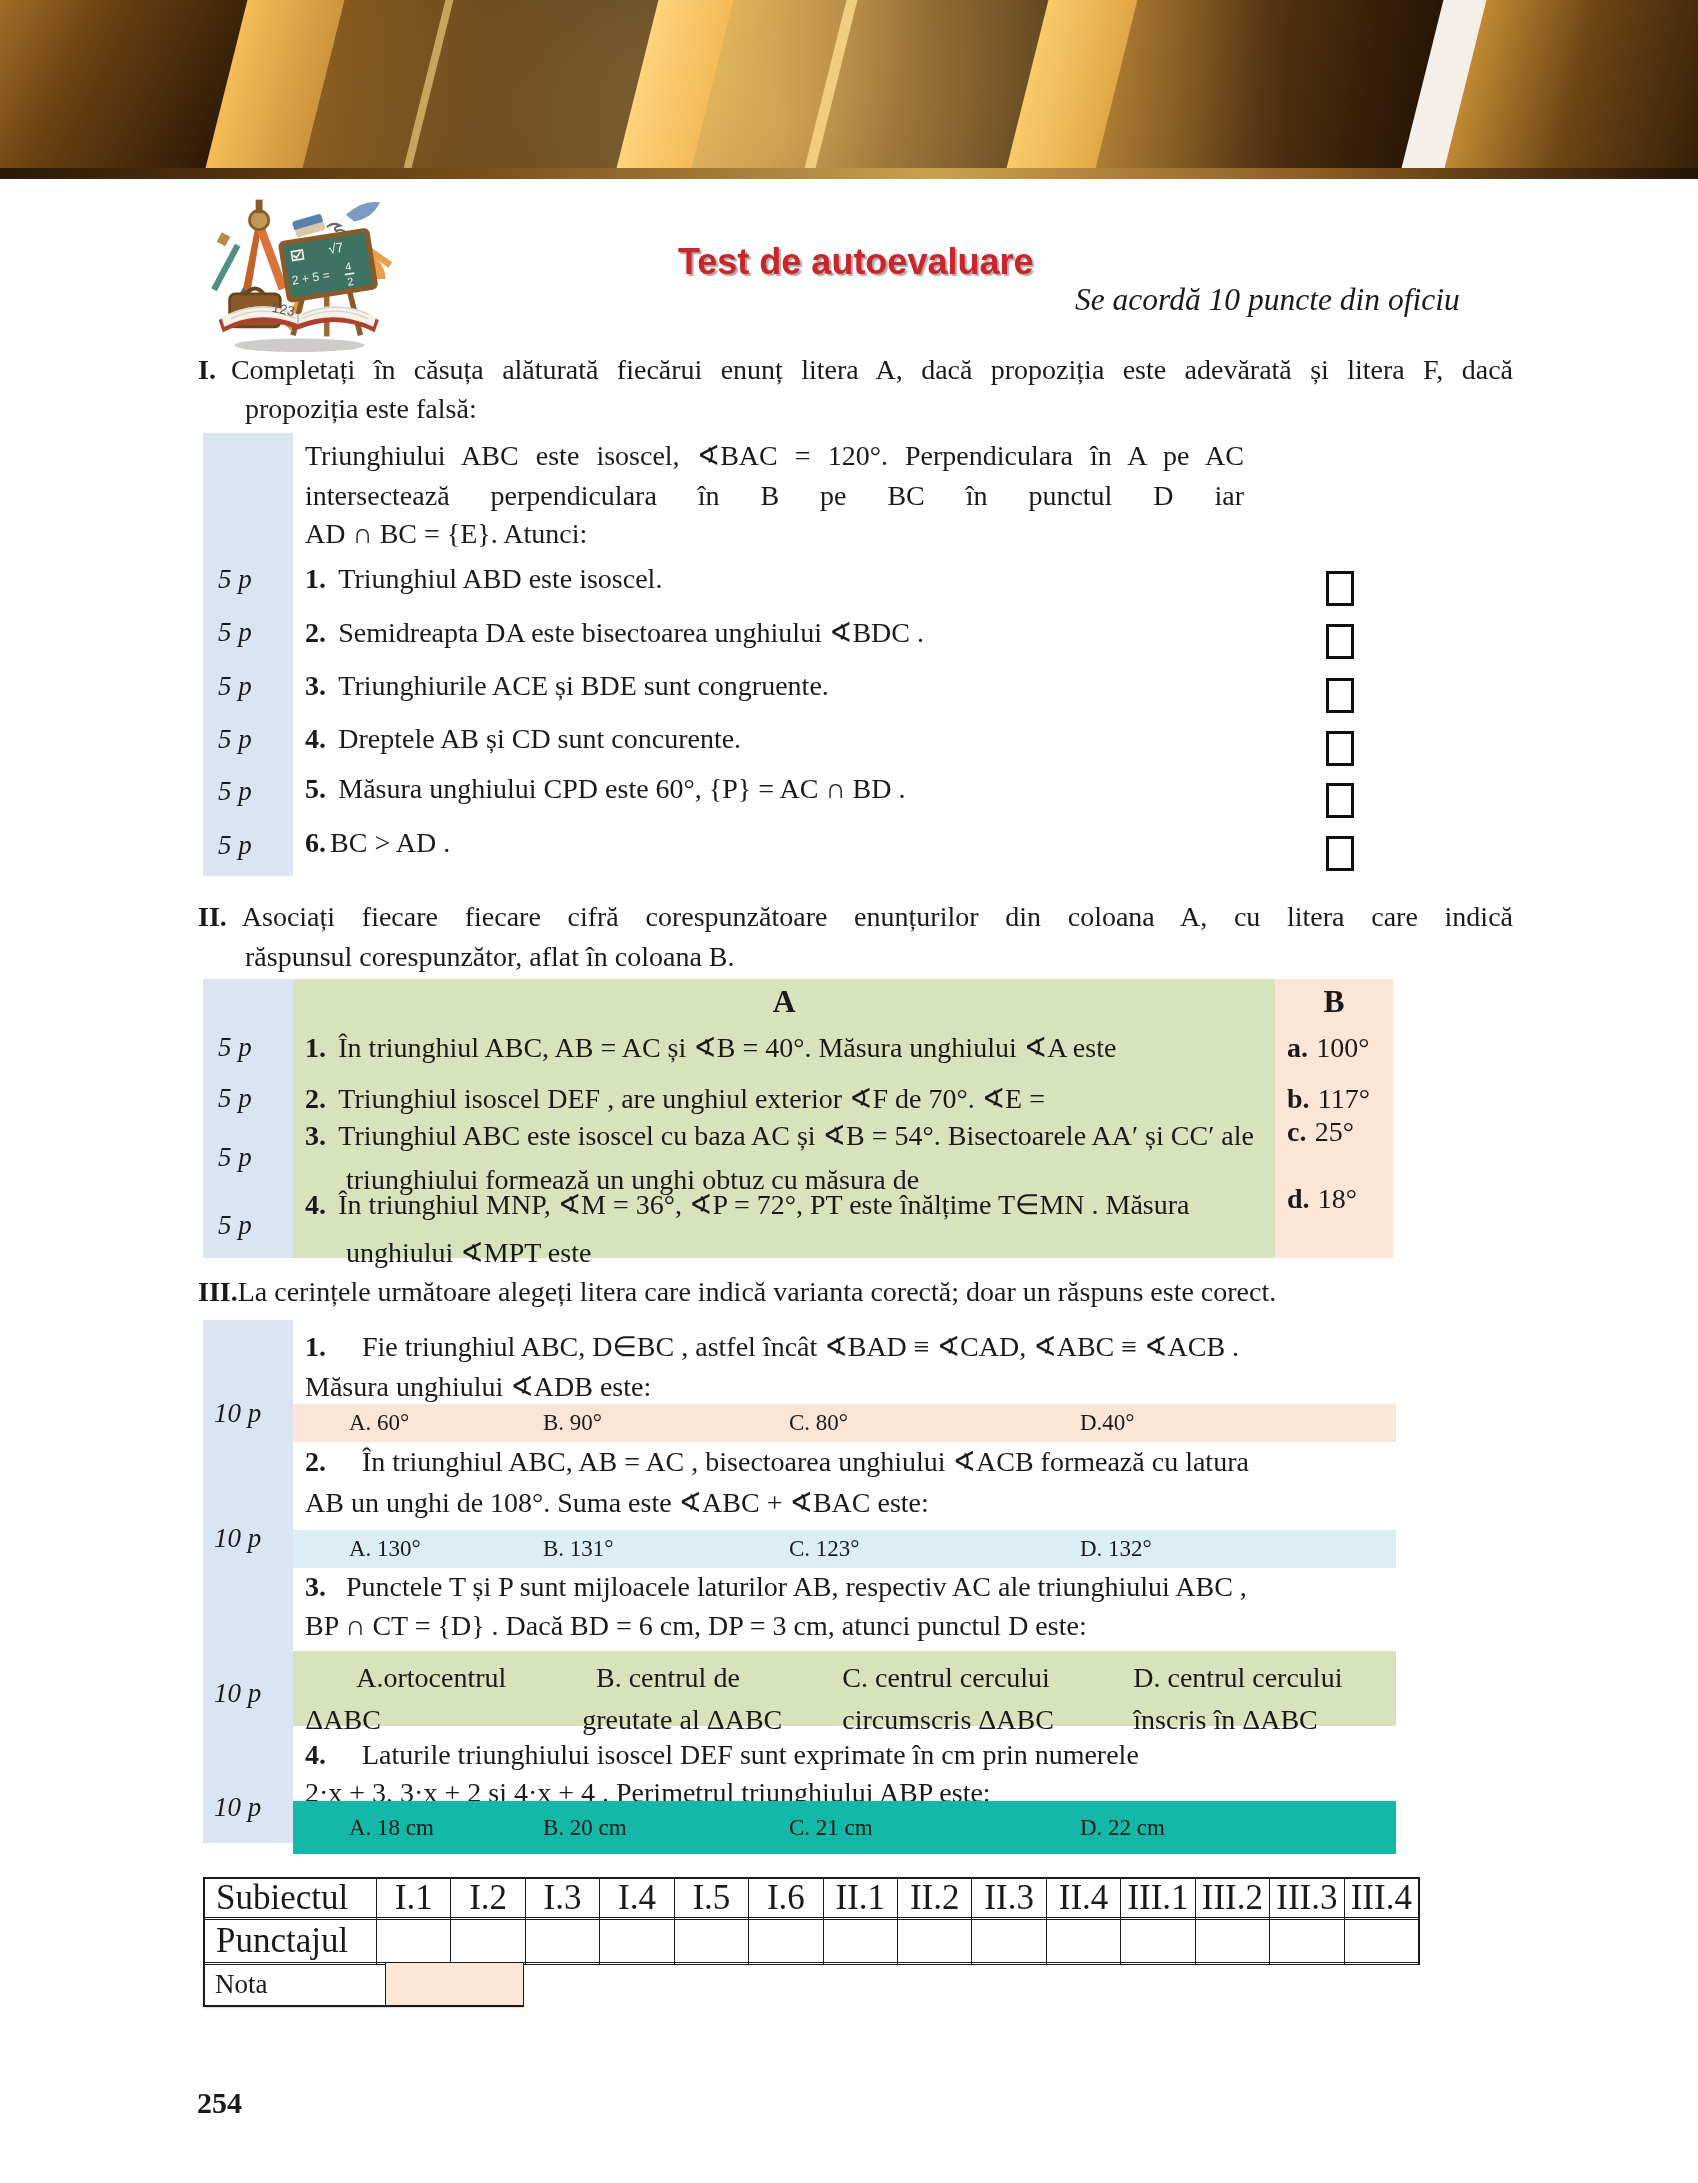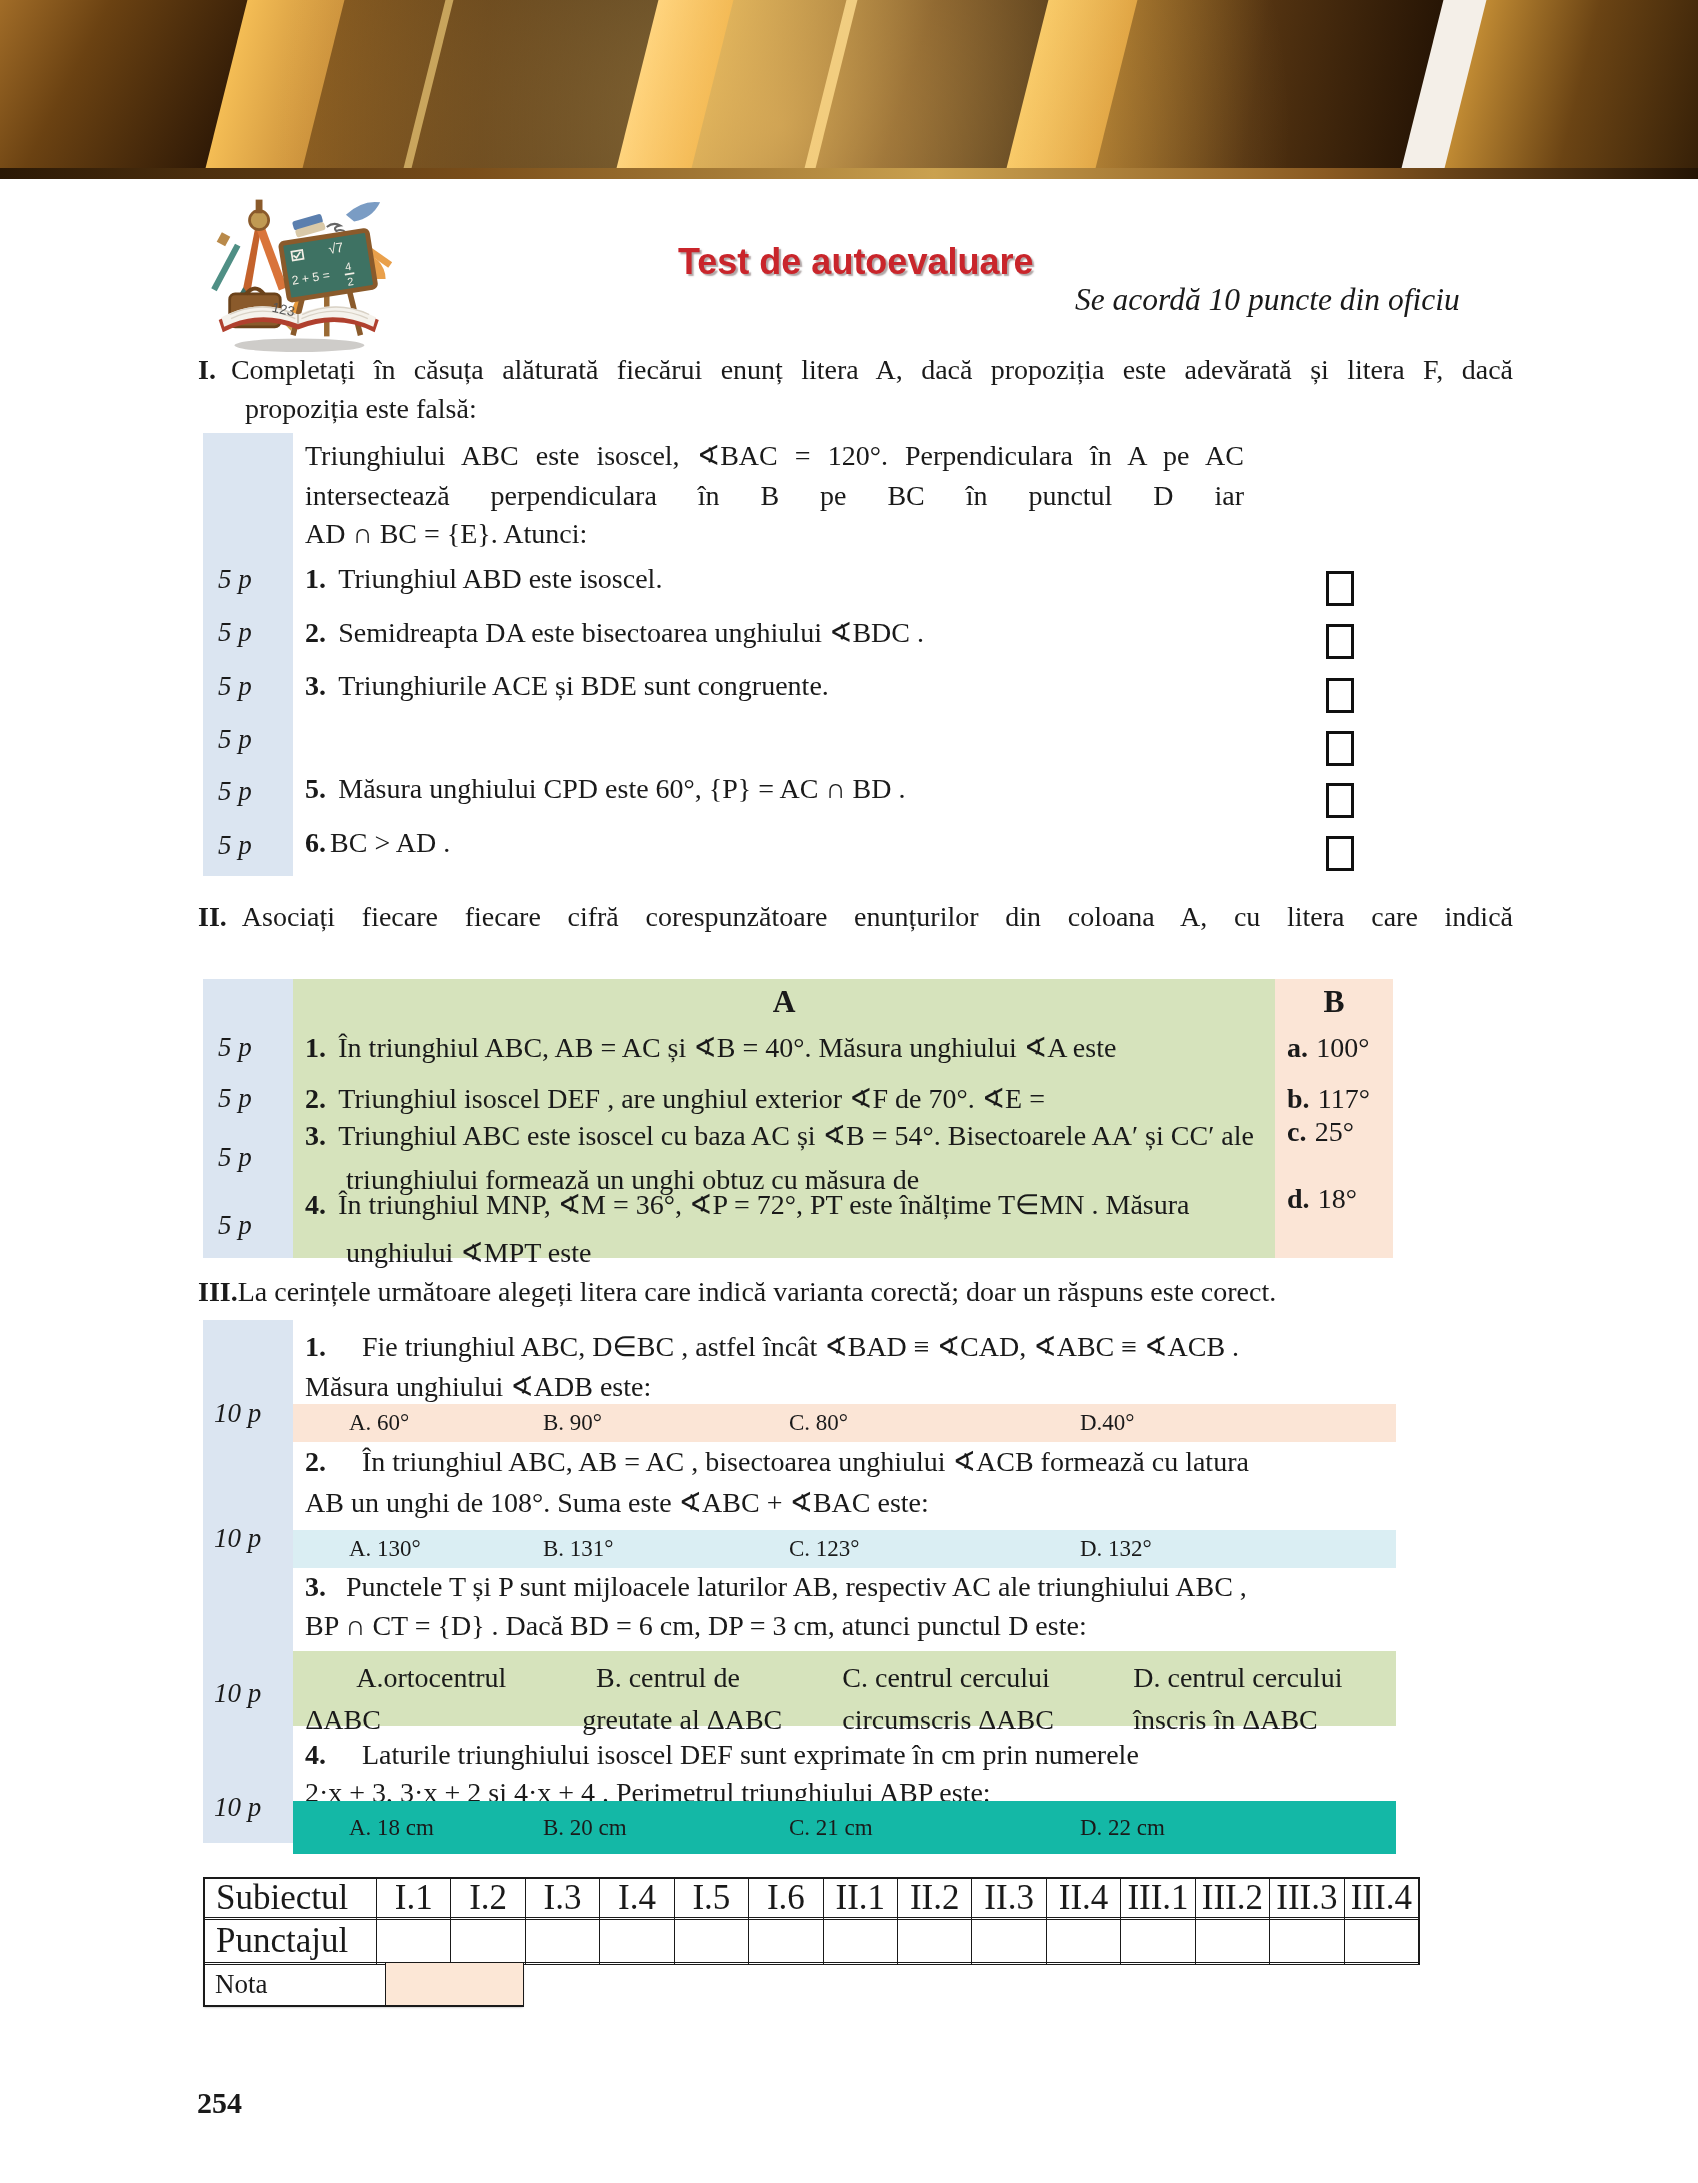--- a/index.html
+++ b/index.html
@@ -165,37 +165,41 @@
   </div>
   <div class="abs checkbox" style="left:1326px;top:624px;"></div>
 
   <div class="abs pts" style="left:218px;top:671px;">5 p</div>
   <div class="abs t" style="left:305px;top:668px;">
     <span class="rownum">3.</span><span>Triunghiurile ACE  și  BDE sunt congruente.</span>
   </div>
   <div class="abs checkbox" style="left:1326px;top:678px;"></div>
 
   <div class="abs pts" style="left:218px;top:724px;">5 p</div>
+  <div class="abs t" style="left:305px;top:721px;">
+    <span class="rownum">4.</span><span>Dreptele  AB și  CD  sunt concurente.</span>
+  </div>
   <div class="abs checkbox" style="left:1326px;top:731px;"></div>
 
   <div class="abs pts" style="left:218px;top:776px;">5 p</div>
   <div class="abs t" style="left:305px;top:771px;">
     <span class="rownum">5.</span><span>Măsura unghiului  CPD  este 60°, {P} = AC ∩ BD .</span>
   </div>
   <div class="abs checkbox" style="left:1326px;top:783px;"></div>
 
   <div class="abs pts" style="left:218px;top:830px;">5 p</div>
   <div class="abs t" style="left:305px;top:825px;">
     <span class="rownum" style="padding-right:4.1px;">6.</span><span>BC &gt; AD .</span>
   </div>
   <div class="abs checkbox" style="left:1326px;top:836px;"></div>
 
   <div class="abs t just" style="left:198px;top:899px;width:1315px;">
     <span class="seclabel">II.</span><span>Asociați fiecare fiecare cifră corespunzătoare enunțurilor din coloana A, cu litera care indică</span>
   </div>
+  <div class="abs t" style="left:245px;top:939px;">răspunsul corespunzător, aflat în coloana B.</div>
 
   <div class="abs sidebar" style="left:203px;top:979px;width:90px;height:279px;"></div>
   <div class="abs colA" style="left:293px;top:979px;width:982px;height:279px;"></div>
   <div class="abs colB" style="left:1275px;top:979px;width:118px;height:279px;"></div>
 
   <div class="abs tablehead" style="left:293px;top:984px;width:982px;">A</div>
   <div class="abs tablehead" style="left:1275px;top:984px;width:118px;">B</div>
 
   <div class="abs pts" style="left:218px;top:1032px;">5 p</div>
   <div class="abs t" style="left:305px;top:1030px;width:944px;">

